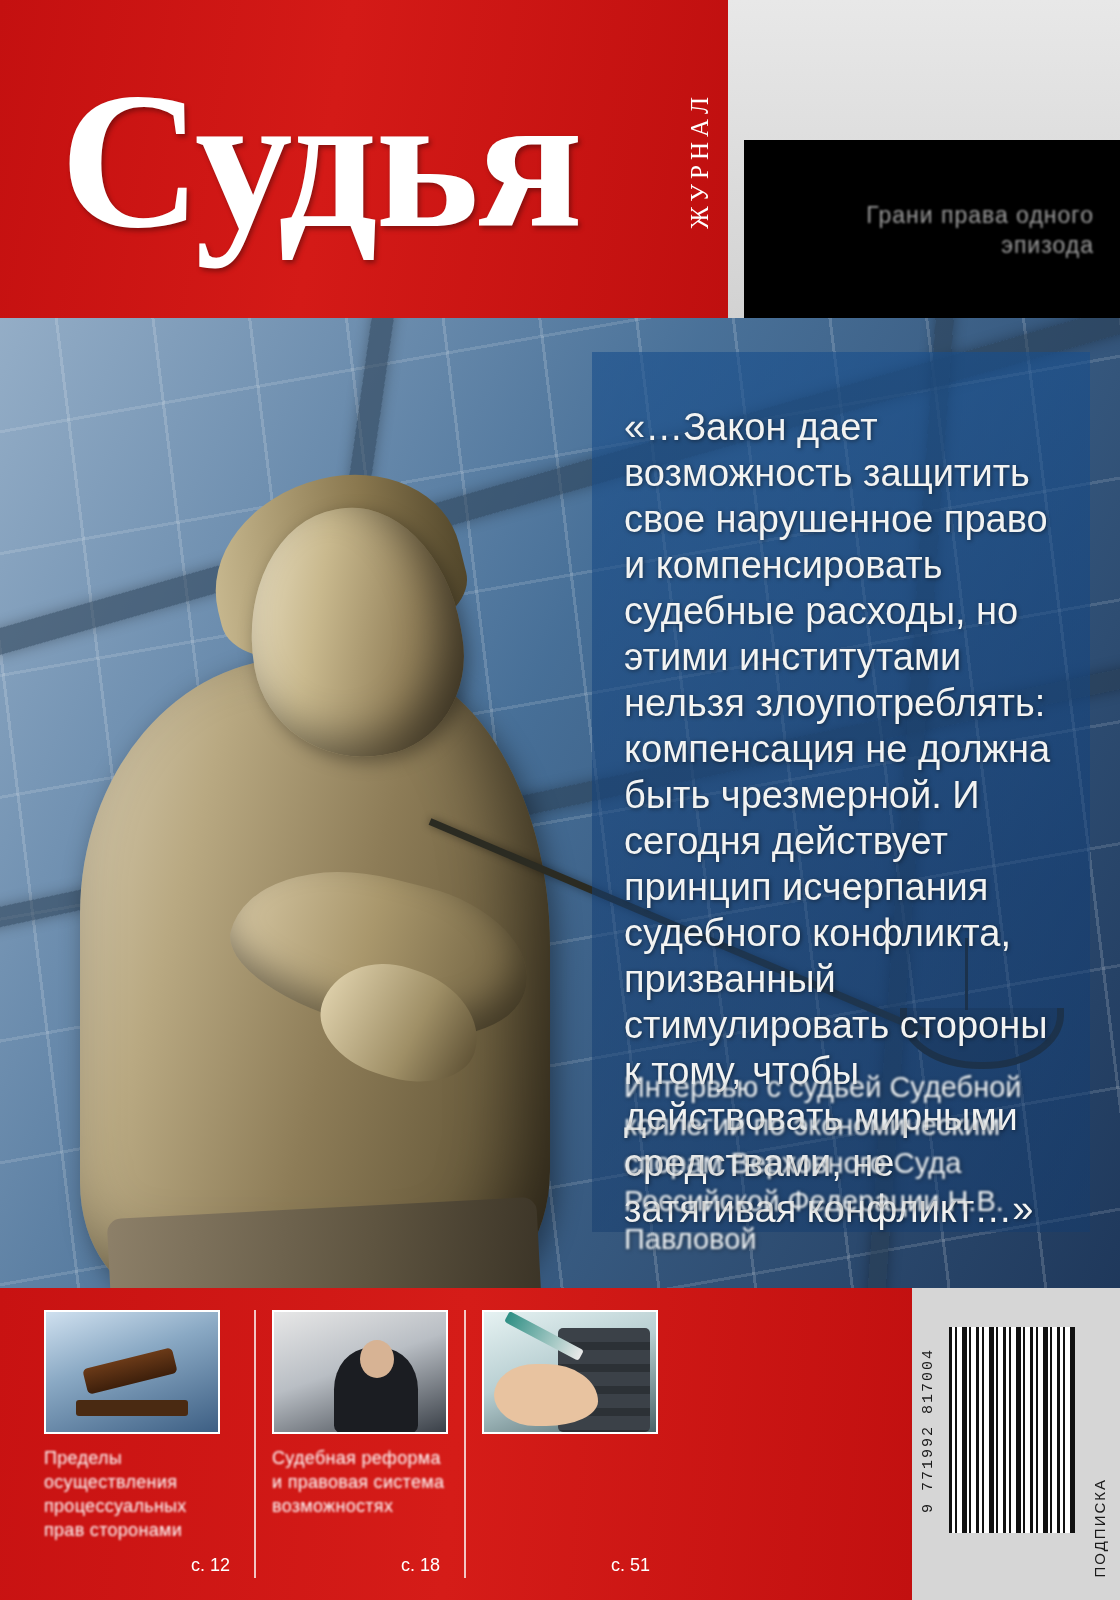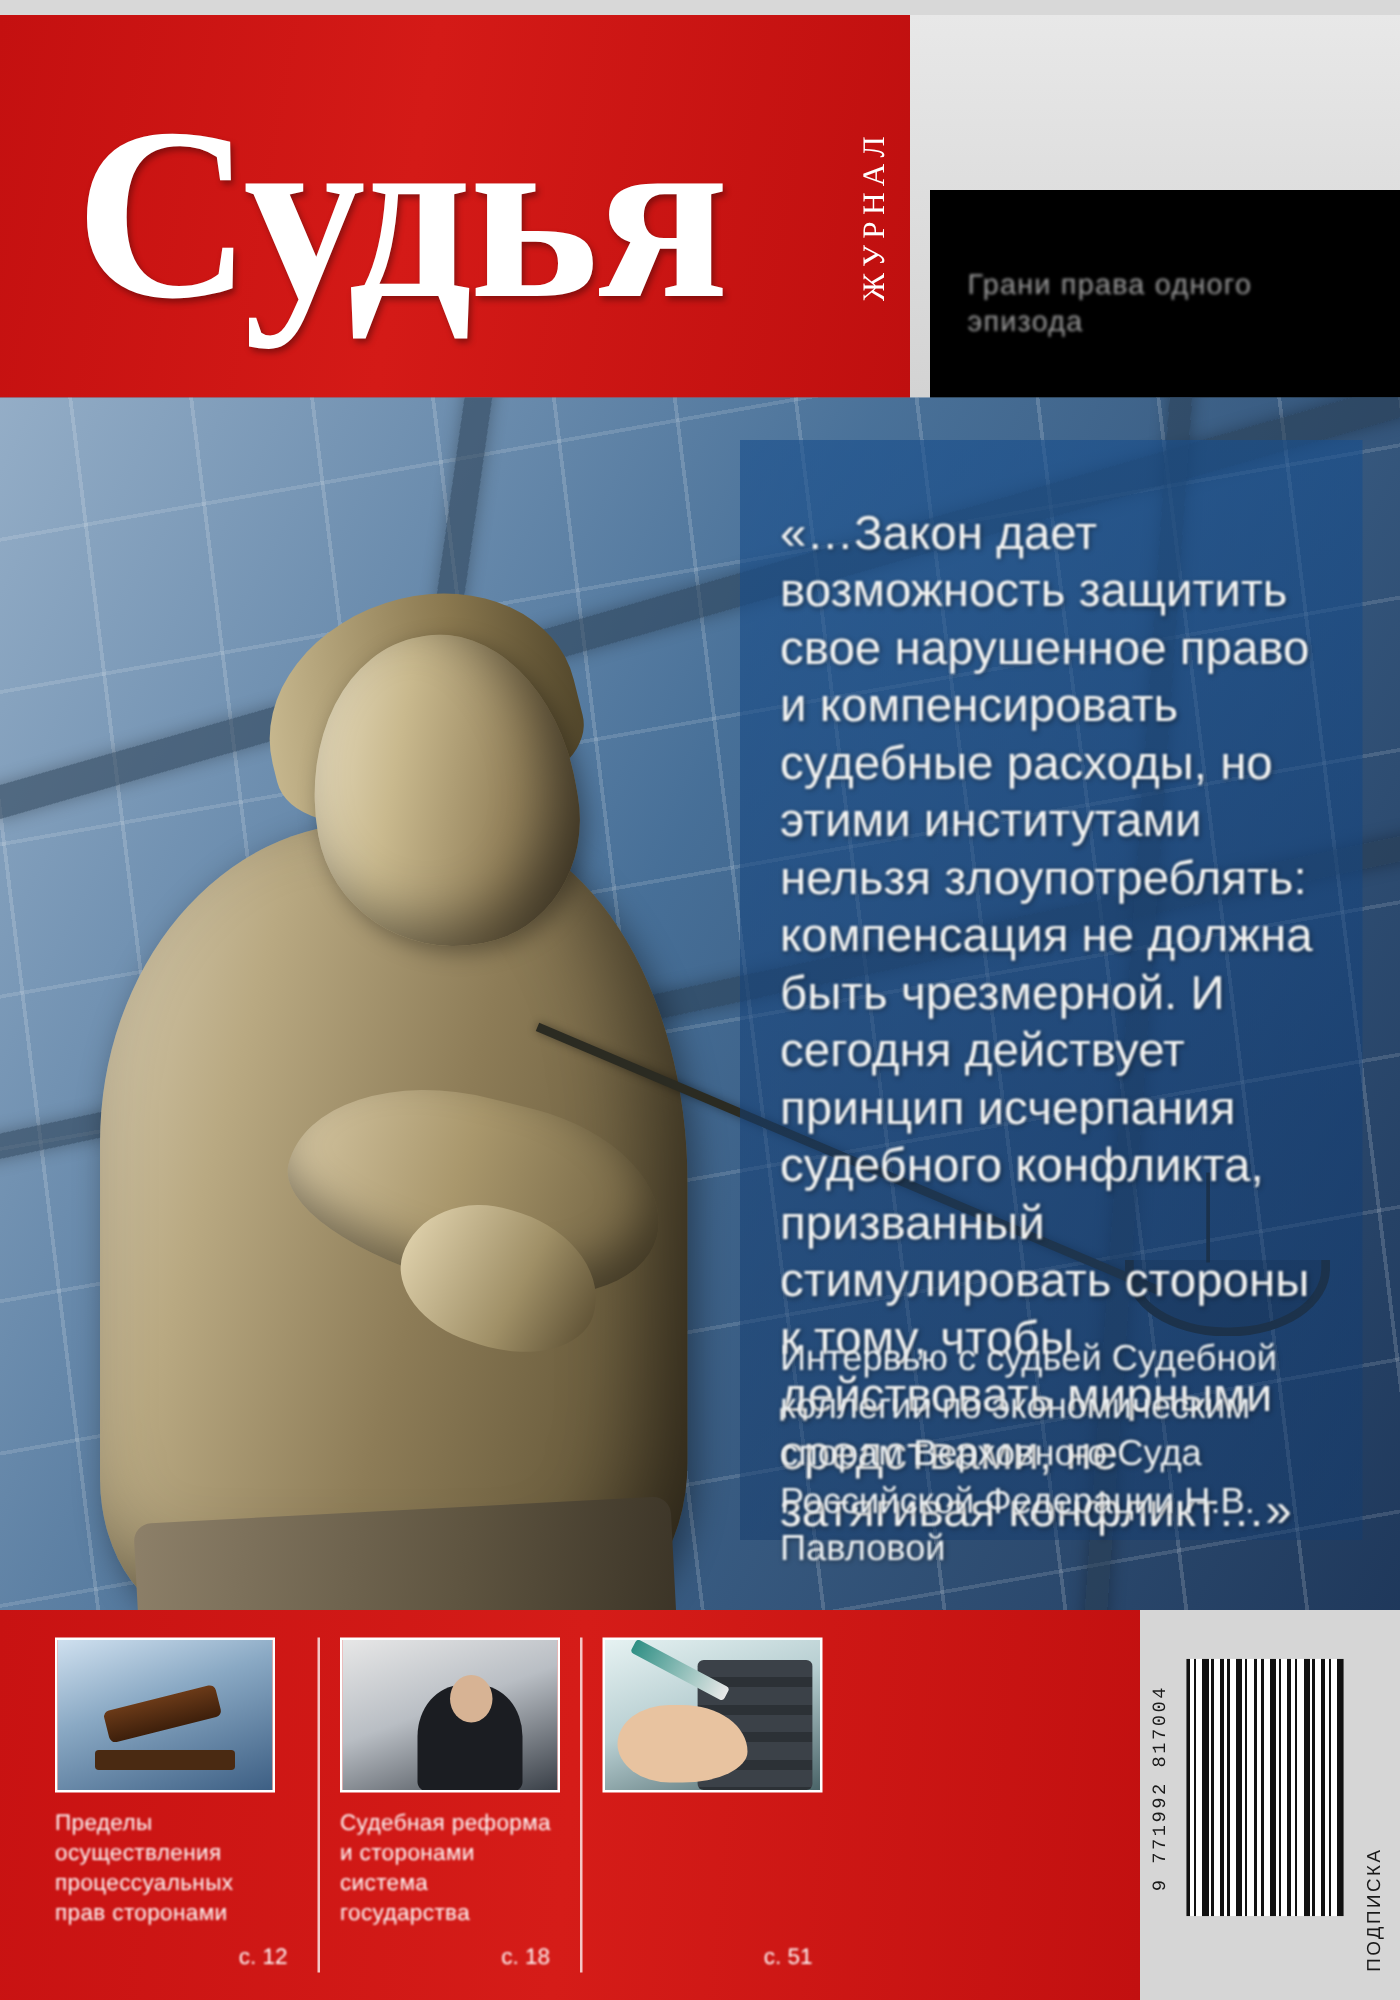--- a/index.html
+++ b/index.html
@@ -16,23 +16,24 @@
     position: relative;
     width: 1120px;
     height: 1600px;
     overflow: hidden;
     background: #d8d8d8;
   }
 
   
   .header {
     position: absolute;
-    left: 0; top: 12px;
+    left: 0; top: 0;
     width: 924px;
     height: 318px;
+    text-align: right;
   }
   .header-red {
     position: absolute;
     left: 0; top: 0;
     width: 728px;
     height: 318px;
     background: #cc1414;
     background: linear-gradient(100deg,#c41010 0%, #d41a17 45%, #bf0f0f 100%);
   }
   .masthead {
@@ -477,21 +478,21 @@
         </div>
         <div class="teaser-text">Пределы осуществления процессуальных прав сторонами</div>
         <div class="teaser-page">с. 12</div>
       </div>
 
       <div class="teaser">
         <div class="teaser-thumb thumb-b">
           <div class="figure-dark"></div>
           <div class="figure-face"></div>
         </div>
-        <div class="teaser-text">Судебная реформа и сторонами система государства</div>
+        <div class="teaser-text">Судебная реформа и правовая система возможностях</div>
         <div class="teaser-page">с. 18</div>
       </div>
 
 
       <div class="teaser">
         <div class="teaser-thumb thumb-d">
           <div class="calc"></div>
           <div class="hand"></div>
           <div class="pen"></div>
         </div>

